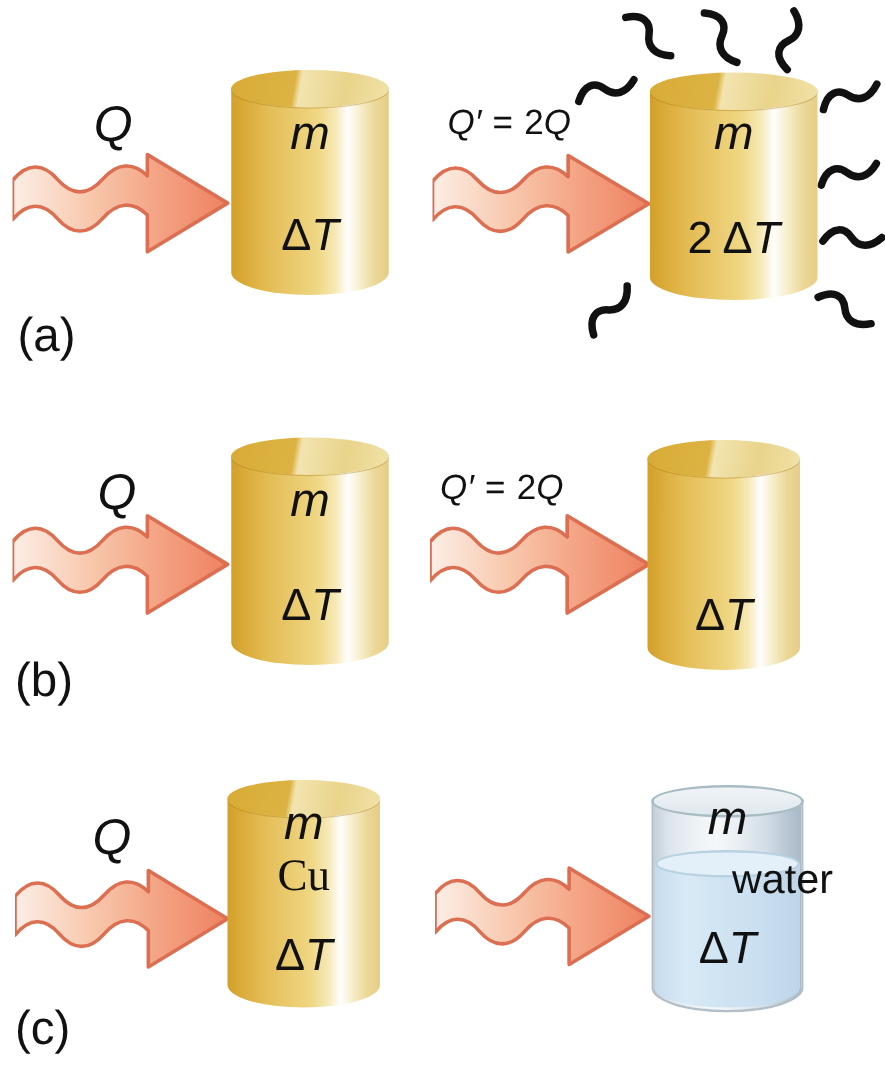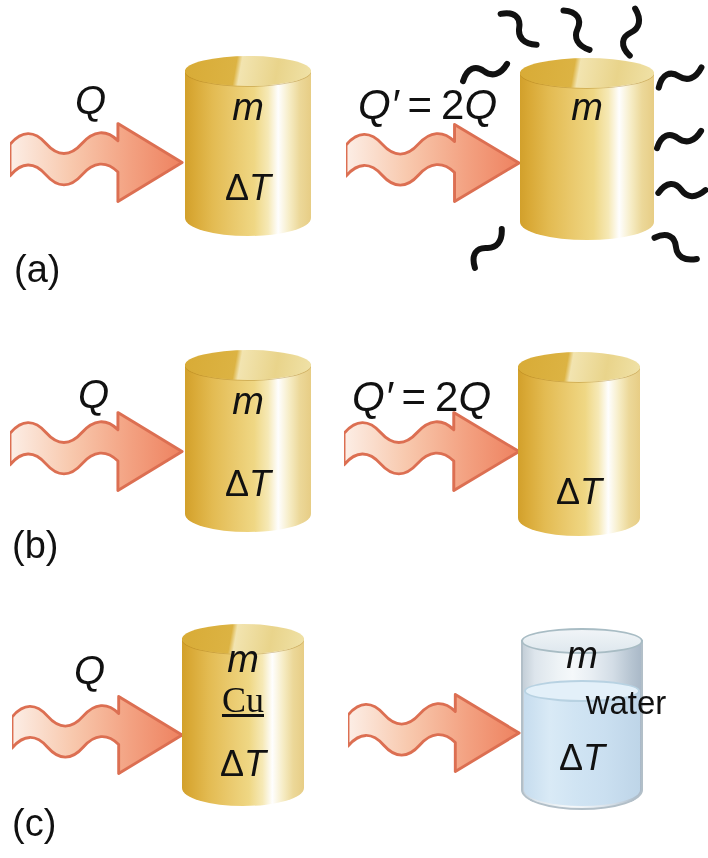--- a/index.html
+++ b/index.html
@@ -5,21 +5,21 @@
   html,body{margin:0;padding:0;background:#ffffff;}
   #canvas{
     position:relative;width:708px;height:858px;background:#ffffff;overflow:hidden;
     font-family:"Liberation Sans",sans-serif;color:#111111;
   }
   .abs{position:absolute;}
   
   .it{font-style:italic;}
   .up{font-style:normal;}
   .q-label{font-size:40px;font-style:italic;line-height:1;}
-  .heat-eq{font-size:42px;line-height:1;white-space:nowrap;}
+  .heat-eq{font-size:28px;line-height:1;white-space:nowrap;}
   .heat-eq .eq{margin:0 9px;font-style:normal;}
   .panel-letter{font-size:38px;line-height:1;font-style:normal;}
   .obj-label{width:100%;text-align:center;line-height:1;}
   .mass{font-size:38px;font-style:italic;}
   .mass .up{font-style:normal;}
   .temp{font-size:36px;}
   .temp .coef{font-style:normal;margin-right:8px;}
   .temp .delta{font-style:normal;}
   .temp .tsym{font-style:italic;}
   .mat-serif{font-size:36px;font-family:"Liberation Serif",serif;font-style:normal;}
@@ -111,20 +111,23 @@
   <svg class="abs" style="left:346px;top:116px;" width="176" height="94" viewBox="0 0 180 100" preserveAspectRatio="none">
     <use href="#heatArrow" fill="url(#heatGrad)" stroke="#dc6f52" stroke-width="3" stroke-linejoin="round"></use>
   </svg>
 
   <div class="cyl" style="left:520px;top:58px;width:134px;height:182px;">
     <div class="cyl-body"></div>
     <div class="cyl-top"></div>
     <div class="obj-label mass" style="top:30px;">
       <span>m</span>
     </div>
+    <div class="obj-label temp" style="top:114px;">
+      <span class="coef">2</span><span class="delta">Δ</span><span class="tsym">T</span>
+    </div>
   </div>
 
   <div class="abs q-label" style="left:78px;top:374px;">
     <span>Q</span>
   </div>
 
   <svg class="abs" style="left:10px;top:404px;" width="175" height="95" viewBox="0 0 180 100" preserveAspectRatio="none">
     <use href="#heatArrow" fill="url(#heatGrad)" stroke="#dc6f52" stroke-width="3" stroke-linejoin="round"></use>
   </svg>
 
@@ -166,21 +169,21 @@
   <svg class="abs" style="left:12px;top:688px;" width="173" height="94" viewBox="0 0 180 100" preserveAspectRatio="none">
     <use href="#heatArrow" fill="url(#heatGrad)" stroke="#dc6f52" stroke-width="3" stroke-linejoin="round"></use>
   </svg>
 
   <div class="cyl" style="left:182px;top:624px;width:122px;height:182px;">
     <div class="cyl-body"></div>
     <div class="cyl-top"></div>
     <div class="obj-label mass" style="top:16px;">
       <span>m</span>
     </div>
-    <div class="obj-label mat-serif" style="top:58px;text-decoration:underline;">
+    <div class="obj-label mat-serif" style="top:58px;">
       <span>Cu</span>
     </div>
     <div class="obj-label temp" style="top:122px;">
       <span class="delta">Δ</span><span class="tsym">T</span>
     </div>
   </div>
 
   <div class="abs panel-letter" style="left:12px;top:804px;">
     <span>(c)</span>
   </div>

